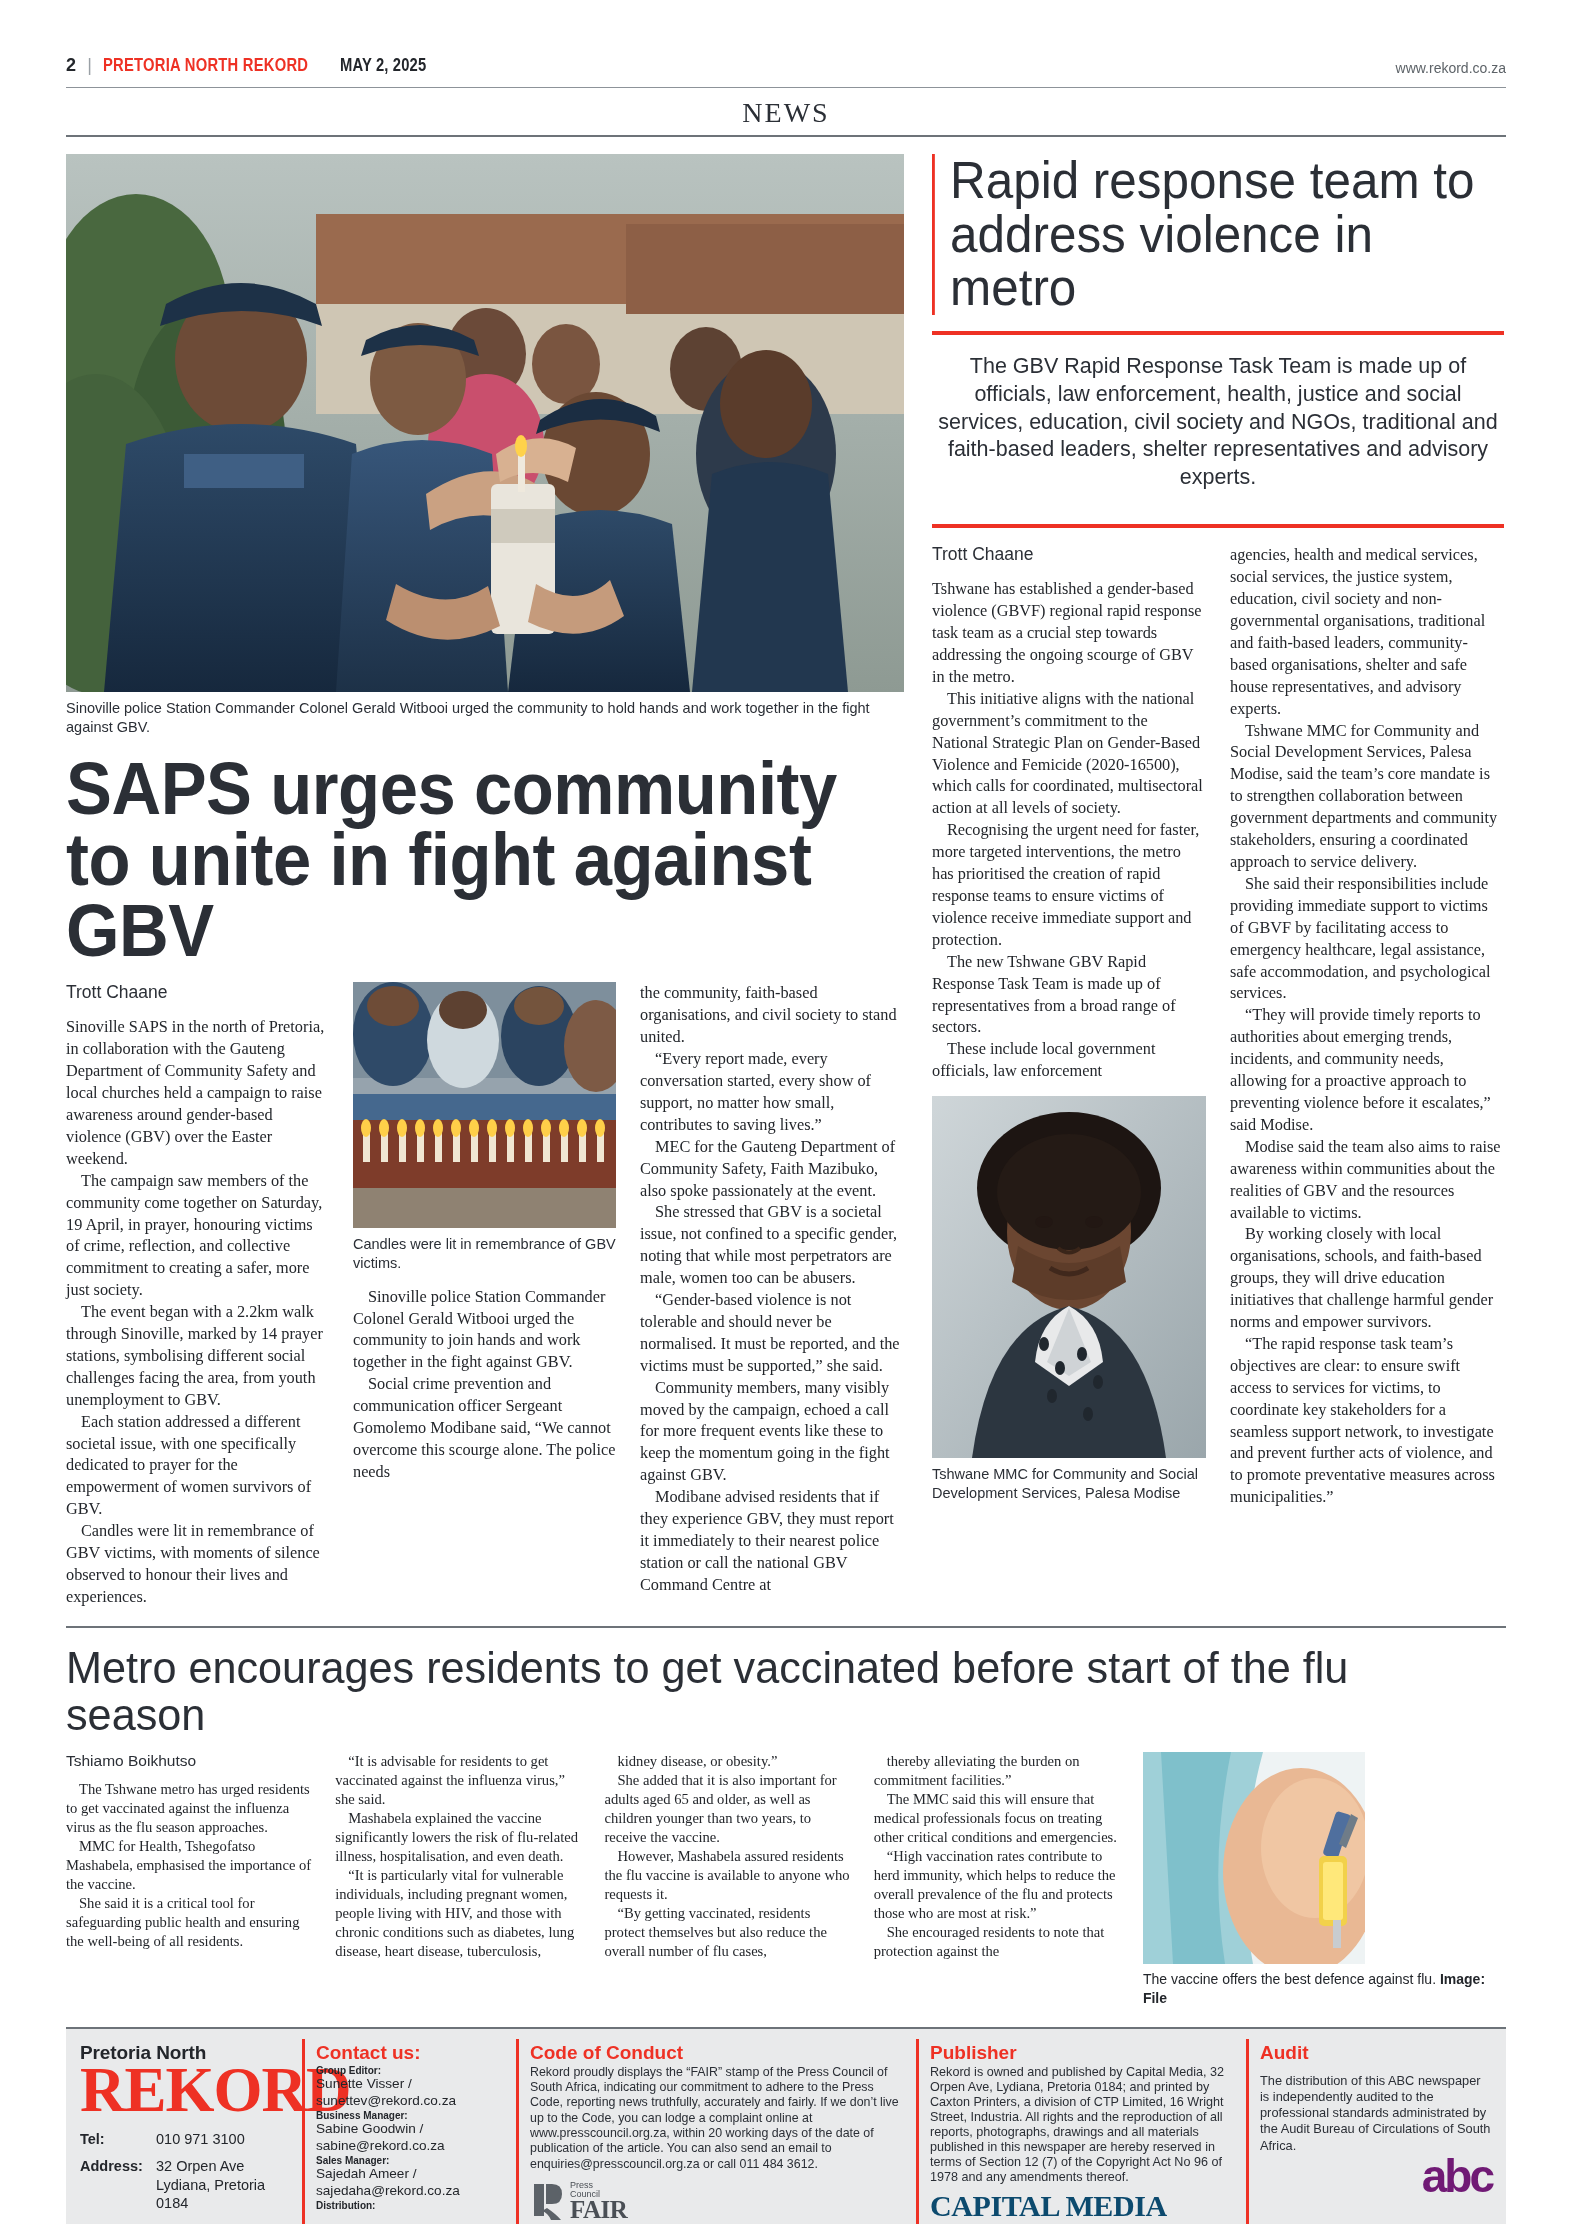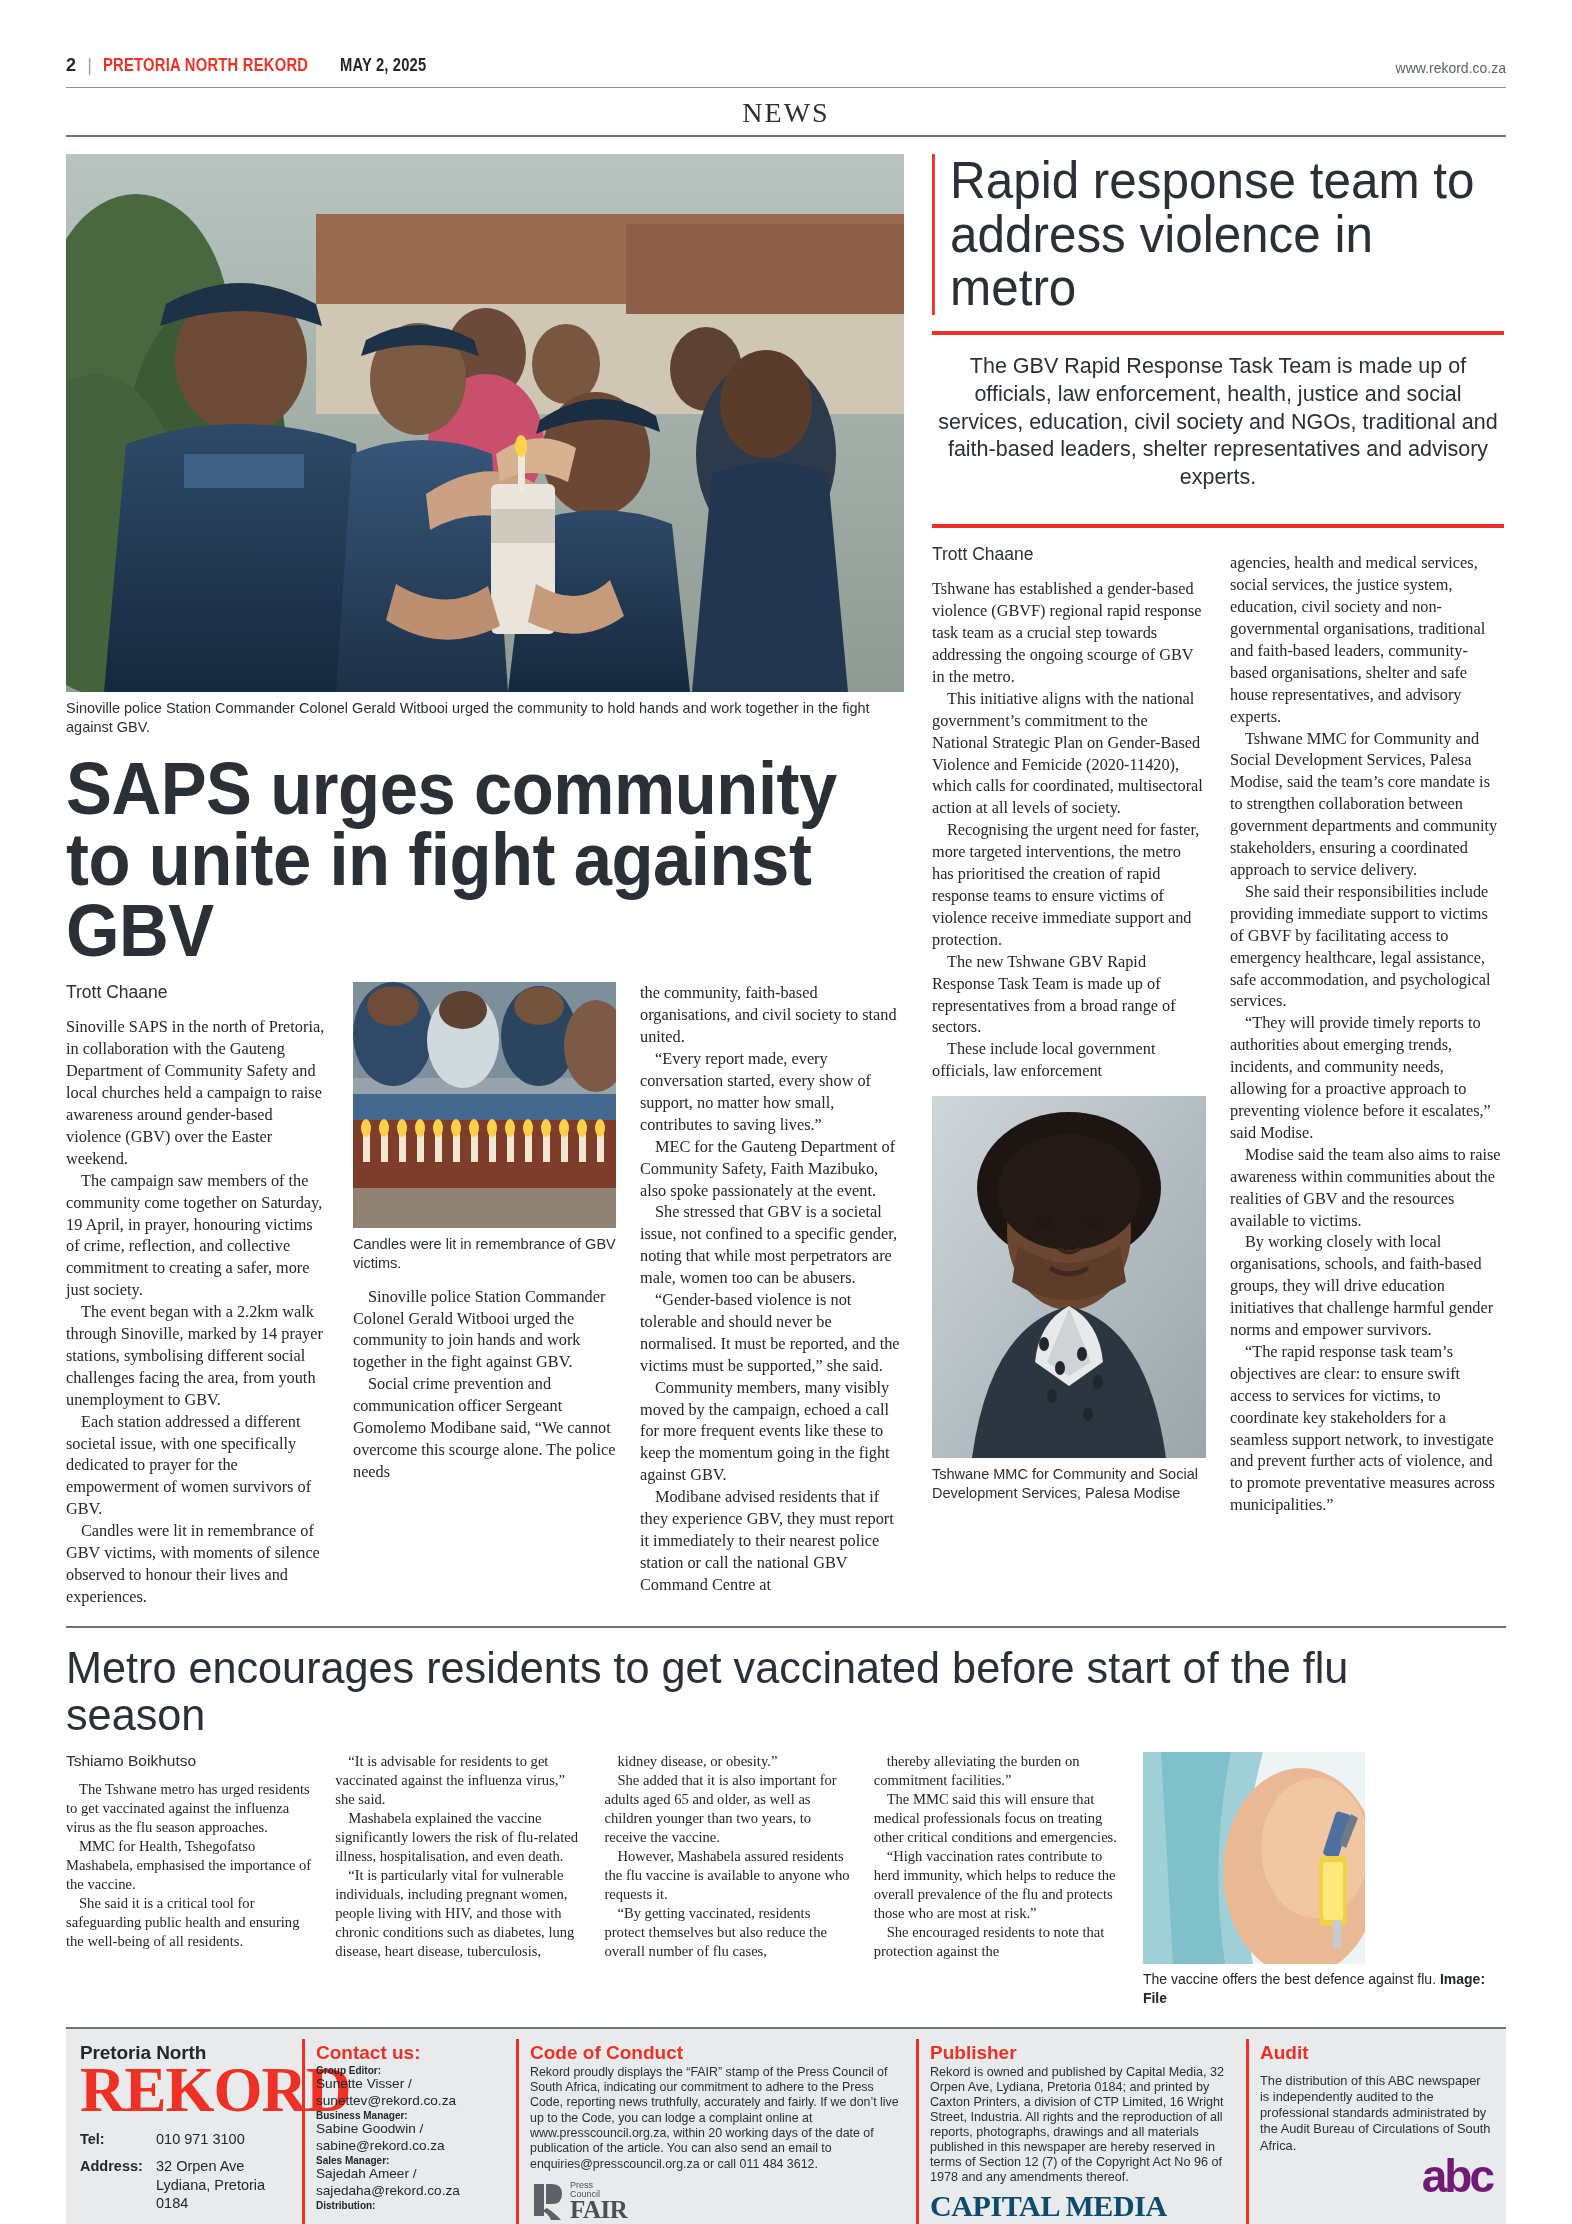--- a/index.html
+++ b/index.html
@@ -323,21 +323,21 @@
       <h2 class="rheadline">Rapid response team to address violence in metro</h2>
       <div class="red-rule"></div>
       <div class="standfirst">The GBV Rapid Response Task Team is made up of officials, law enforcement, health, justice and social services, education, civil society and NGOs, traditional and faith-based leaders, shelter representatives and advisory experts.</div>
       <div class="red-rule"></div>
 
       <div class="rcols">
         <div>
           <div class="byline" style="margin-top:12px">Trott Chaane</div>
           <div class="body">
             <p class="first">Tshwane has established a gender-based violence (GBVF) regional rapid response task team as a crucial step towards addressing the ongoing scourge of GBV in the metro.</p>
-            <p>This initiative aligns with the national government’s commitment to the National Strategic Plan on Gender-Based Violence and Femicide (2020-11420), which calls for coordinated, multisectoral action at all levels of society.</p>
+            <p>This initiative aligns with the national government’s commitment to the National Strategic Plan on Gender-Based Violence and Femicide (2020-16500), which calls for coordinated, multisectoral action at all levels of society.</p>
             <p>Recognising the urgent need for faster, more targeted interventions, the metro has prioritised the creation of rapid response teams to ensure victims of violence receive immediate support and protection.</p>
             <p>The new Tshwane GBV Rapid Response Task Team is made up of representatives from a broad range of sectors.</p>
             <p>These include local government officials, law enforcement</p>
           </div>
 
           <div class="portrait">
             <svg viewBox="0 0 274 362" preserveAspectRatio="none" style="width:100%;height:100%;display:block">
               <defs>
                 <linearGradient id="pbg" x1="0" y1="0" x2="1" y2="1">
                   <stop offset="0" stop-color="#cfd6d9"></stop>
@@ -363,21 +363,21 @@
                   <ellipse cx="166" cy="286" rx="5" ry="7"></ellipse>
                 <ellipse cx="120" cy="300" rx="5" ry="7"></ellipse>
                   <ellipse cx="156" cy="318" rx="5" ry="7"></ellipse>
               </g>
             </svg>
           </div>
           <div class="cap">Tshwane MMC for Community and Social Development Services, Palesa Modise</div>
         </div>
 
         <div>
-          <div class="body" style="margin-top:20px">
+          <div class="body" style="margin-top:12px">
             <p class="first">agencies, health and medical services, social services, the justice system, education, civil society and non-governmental organisations, traditional and faith-based leaders, community-based organisations, shelter and safe house representatives, and advisory experts.</p>
             <p>Tshwane MMC for Community and Social Development Services, Palesa Modise, said the team’s core mandate is to strengthen collaboration between government departments and community stakeholders, ensuring a coordinated approach to service delivery.</p>
             <p>She said their responsibilities include providing immediate support to victims of GBVF by facilitating access to emergency healthcare, legal assistance, safe accommodation, and psychological services.</p>
             <p>“They will provide timely reports to authorities about emerging trends, incidents, and community needs, allowing for a proactive approach to preventing violence before it escalates,” said Modise.</p>
             <p>Modise said the team also aims to raise awareness within communities about the realities of GBV and the resources available to victims.</p>
             <p>By working closely with local organisations, schools, and faith-based groups, they will drive education initiatives that challenge harmful gender norms and empower survivors.</p>
             <p>“The rapid response task team’s objectives are clear: to ensure swift access to services for victims, to coordinate key stakeholders for a seamless support network, to investigate and prevent further acts of violence, and to promote preventative measures across municipalities.”</p>
           </div>
         </div>
       </div>

